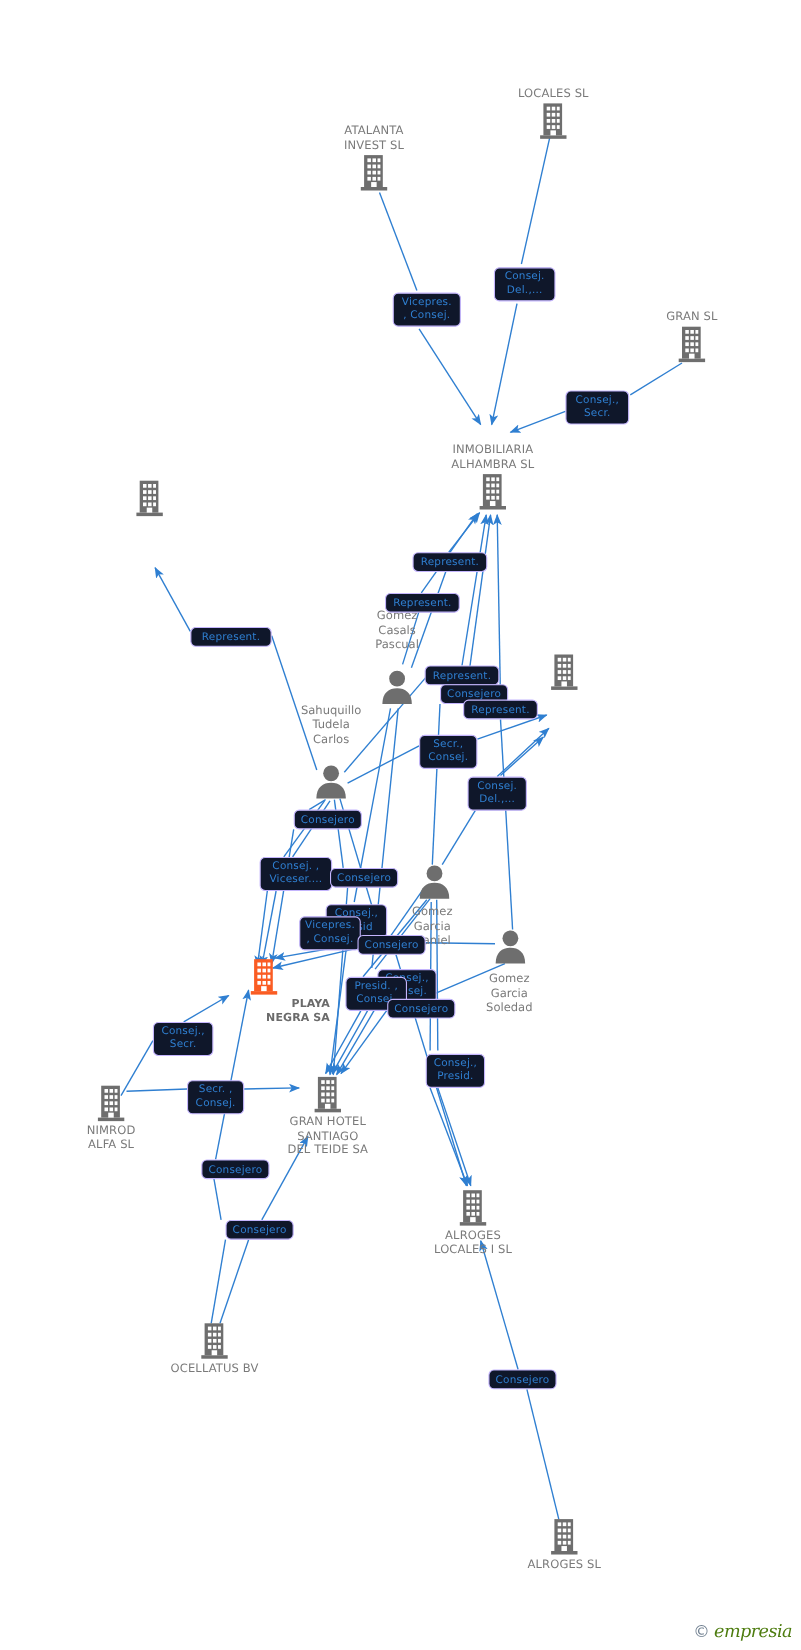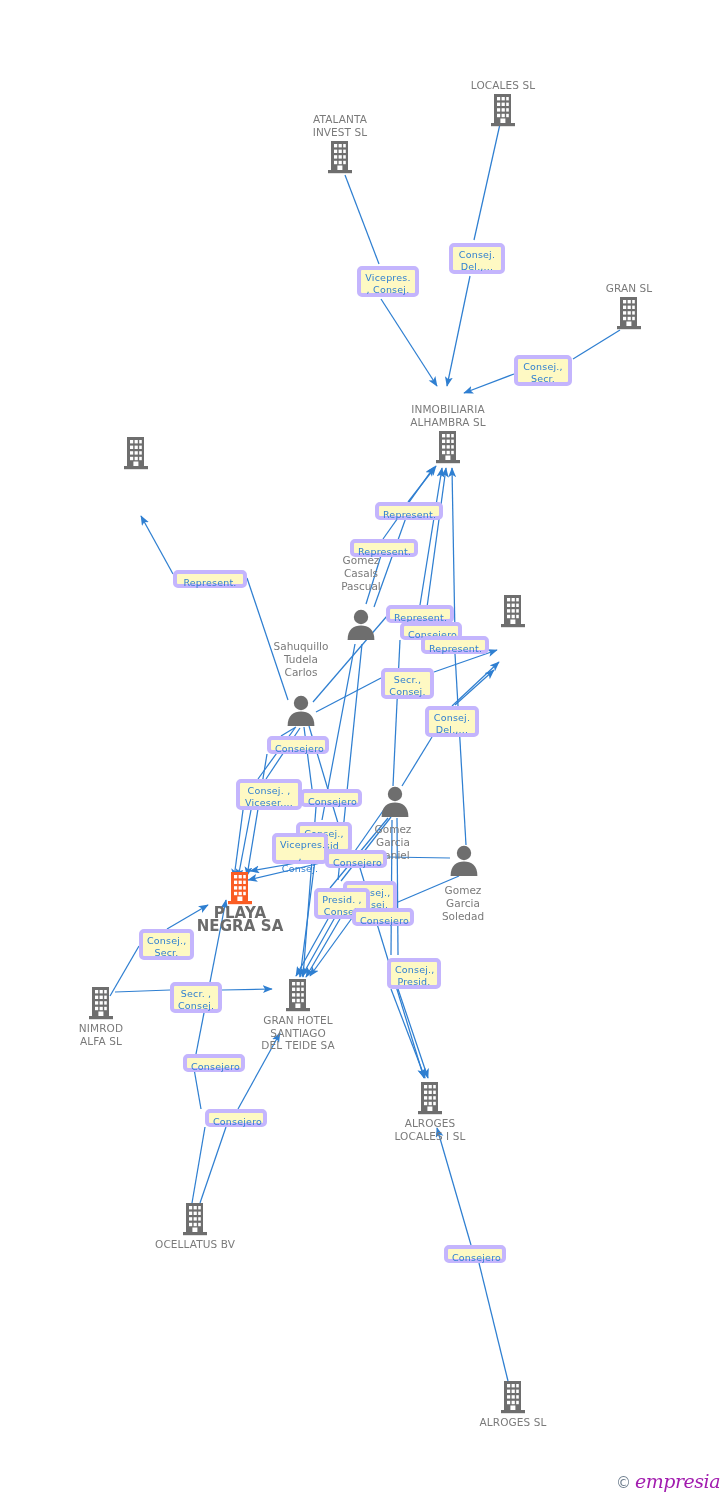--- a/index.html
+++ b/index.html
@@ -39,21 +39,22 @@
     font-size:10.5px;
     line-height:12.5px;
     color:#7a7a7a;
     letter-spacing:.1px;
     white-space:pre-line;
   }
   .node.above .lbl{margin:0 0 2px 0;}
   .node.focus .lbl{
     color:#6b6b6b;
     font-weight:bold;
-    font-size:15px;
+    font-size:10px;
+    text-align:right;
   }
   
   .pnode{
     position:absolute;
     z-index:5;
     width:34px;height:34px;
     margin-left:-17px;
   }
   .ptext{
     position:absolute;
@@ -63,23 +64,23 @@
     font-size:10.5px;
     line-height:13px;
     color:#7a7a7a;
     white-space:pre-line;
     z-index:4;
   }
   
   .chip{
     position:absolute;
     box-sizing:border-box;
-    border:4px solid #c4b5fd;
+    border:1px solid #c4b5fd;
     border-radius:5px;
-    background:#fef9c3;
+    background:#0f172a;
     color:#2f7fd1;
     font-size:9.5px;
     line-height:12px;
     text-align:center;
     padding:2px 4px 3px;
     white-space:pre-line;
     letter-spacing:.2px;
     z-index:20;
   }
   .chip.one{padding-top:3px;}
@@ -92,22 +93,22 @@
     gap:4px;
     z-index:30;
   }
   #wm .c{
     font-size:15px;
     color:#6f7f8f;
   }
   #wm .e{
     font-family:"DejaVu Serif","Liberation Serif",serif;
     font-style:italic;
-    font-size:19px;
-    color:#a21caf;
+    font-size:16px;
+    color:#4d7c0f;
     letter-spacing:-.5px;
   }
 </style>
 </head>
 <body>
 
 <div id="canvas">
 
   <svg id="edges" viewBox="0 0 728 1500" xmlns="http://www.w3.org/2000/svg">
     <defs>

